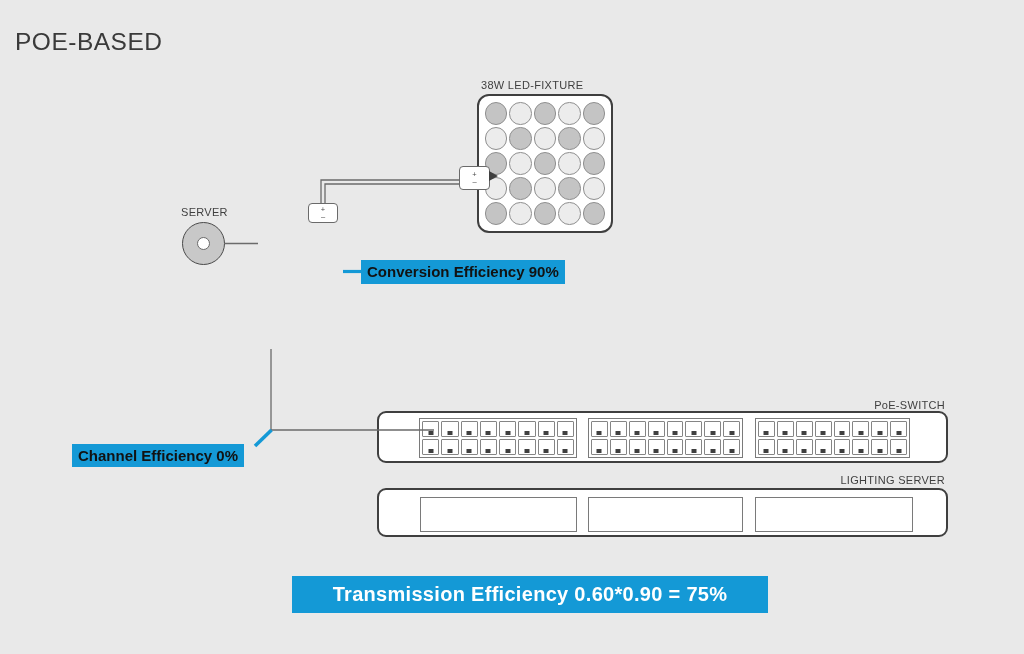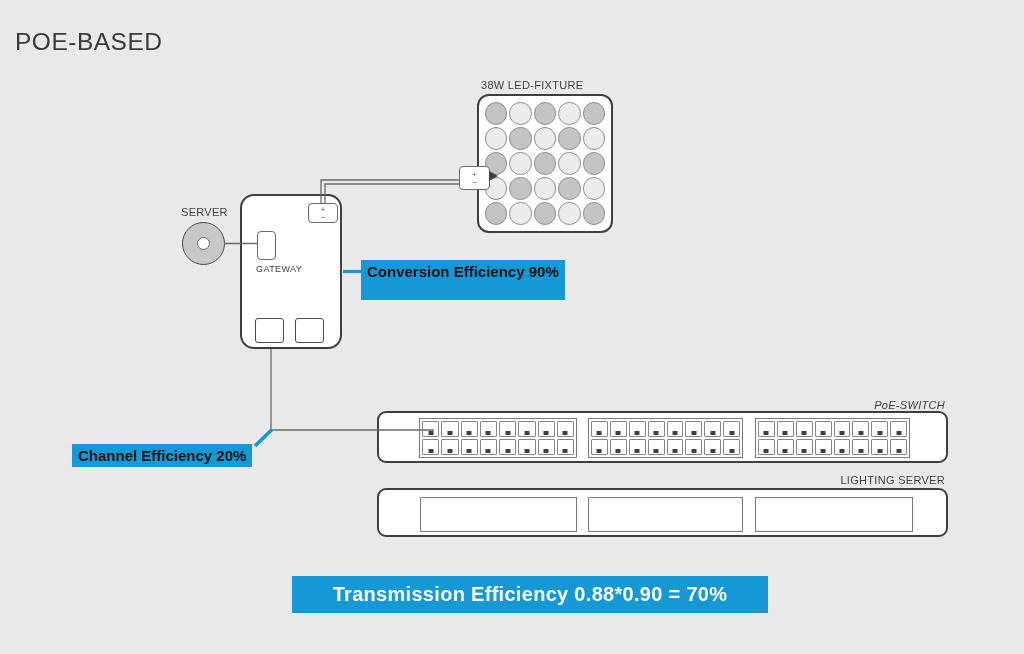--- a/index.html
+++ b/index.html
@@ -57,38 +57,38 @@
   
   .sensor{position:absolute;left:182px;top:222px;width:43px;height:43px;border-radius:50%;
           background:#c8c8c8;border:1.5px solid #4a4a4a;z-index:6;
           display:flex;align-items:center;justify-content:center;}
   .sensor-core{width:13px;height:13px;border-radius:50%;background:#fff;border:1px solid #6a6a6a;}
   .sensor-cap{left:181px;top:206px;width:45px;text-align:center;}
 
   
   .badge{position:absolute;background:var(--accent);color:#121212;font-weight:bold;
          font-size:15px;white-space:nowrap;z-index:10;}
-  .badge-conversion{left:361px;top:260px;height:40px;line-height:24px;padding:0 6px;}
+  .badge-conversion{left:361px;top:260px;height:24px;line-height:24px;padding:0 6px;}
   .badge-channel{left:72px;top:444px;height:23px;line-height:23px;padding:0 6px;}
   .banner{position:absolute;left:292px;top:576px;width:476px;height:37px;background:var(--accent);
           color:#ffffff;font-weight:bold;font-size:20px;line-height:37px;text-align:center;
           letter-spacing:0.3px;}
 
   
   .switch{left:377px;top:411px;width:571px;height:52px;border-radius:9px;}
   .port-group{position:absolute;top:5px;height:40px;border:1px solid var(--inner-outline);
               background:#fff;display:grid;grid-template-columns:repeat(8,1fr);
               grid-template-rows:repeat(2,1fr);gap:2px;padding:2px;}
   .port-group.g1{left:40px;width:158px;}
   .port-group.g2{left:209px;width:155px;}
   .port-group.g3{left:376px;width:155px;}
   .port{position:relative;background:#fff;border:1px solid #858585;border-radius:1px;}
   .port::after{content:"";position:absolute;left:50%;bottom:1px;transform:translateX(-50%);
                width:5px;height:4px;background:#3f3f3f;}
-  .switch-cap{top:399px;right:79px;text-align:right;font-style:italic;}
+  .switch-cap{top:399px;right:79px;text-align:right;}
 
   
   .server{left:377px;top:488px;width:571px;height:49px;border-radius:9px;}
   .bay{position:absolute;top:7px;height:35px;border:1px solid var(--inner-outline);background:#fff;}
   .bay:nth-of-type(1){left:41px;width:157px;}
   .bay:nth-of-type(2){left:209px;width:155px;}
   .bay:nth-of-type(3){left:376px;width:158px;}
   .server-cap{top:474px;right:79px;text-align:right;}
 
   .fixture-cap{left:481px;top:79px;}
@@ -134,26 +134,20 @@
         <div class="led"></div>
         <div class="led led-gray"></div>
       </div>
   </div>
 
   <div class="cap sensor-cap">SERVER</div>
   <div class="sensor">
     <div class="sensor-core"></div>
   </div>
 
-  <div class="wbox gateway">
-    <div class="gw-port"></div>
-    <div class="gw-label">GATEWAY</div>
-    <div class="gw-slot s1"></div>
-    <div class="gw-slot s2"></div>
-  </div>
 
   <svg class="wires" width="1024" height="654">
     <path d="M225,243.5 L258,243.5" stroke="#6b6b6b" stroke-width="1.3" fill="none"></path>
     <path d="M321,203 L321,180 L460,180" stroke="#6b6b6b" stroke-width="1.3" fill="none"></path>
     <path d="M325,203 L325,184 L460,184" stroke="#6b6b6b" stroke-width="1.3" fill="none"></path>
     <path d="M271,349 L271,430 L434,430" stroke="#6b6b6b" stroke-width="1.3" fill="none"></path>
     <path d="M343,271.5 L365,271.5" stroke="#1499d6" stroke-width="3.2" fill="none"></path>
     <path d="M255,446 L271.5,430" stroke="#1499d6" stroke-width="3.6" fill="none"></path>
   </svg>
 
@@ -161,21 +155,21 @@
     <span>+</span>
     <span>–</span>
   </div>
   <div class="plug plug-fixture">
     <span>+</span>
     <span>–</span>
   </div>
   <div class="plug-arrow"></div>
 
   <div class="badge badge-conversion">Conversion Efficiency 90%</div>
-  <div class="badge badge-channel">Channel Efficiency 20%</div>
+  <div class="badge badge-channel">Channel Efficiency 0%</div>
 
   <div class="cap switch-cap">PoE-SWITCH</div>
   <div class="wbox switch">
     <div class="port-group g1">
         <div class="port"></div>
         <div class="port"></div>
         <div class="port"></div>
         <div class="port"></div>
         <div class="port"></div>
         <div class="port"></div>
@@ -228,15 +222,15 @@
       </div>
   </div>
 
   <div class="cap server-cap">LIGHTING SERVER</div>
   <div class="wbox server">
       <div class="bay"></div>
       <div class="bay"></div>
       <div class="bay"></div>
     </div>
 
-  <div class="banner">Transmission Efficiency 0.88*0.90 = 70%</div>
+  <div class="banner">Transmission Efficiency 0.60*0.90 = 75%</div>
 
 </div>
 
 </body></html>

